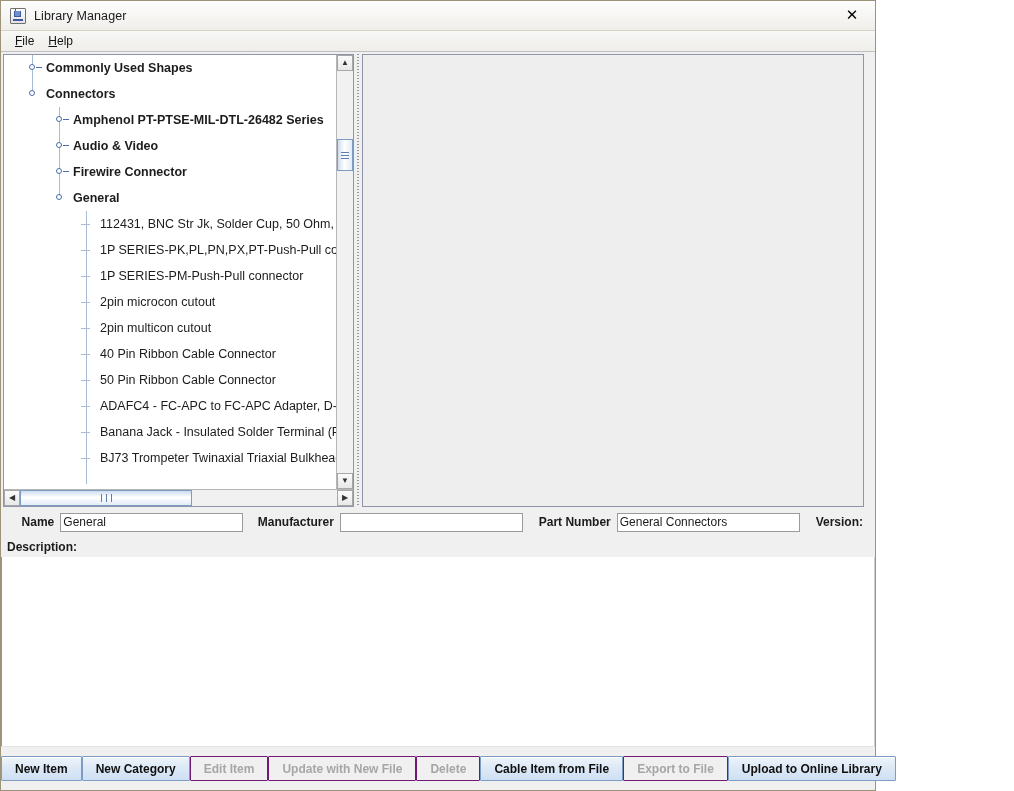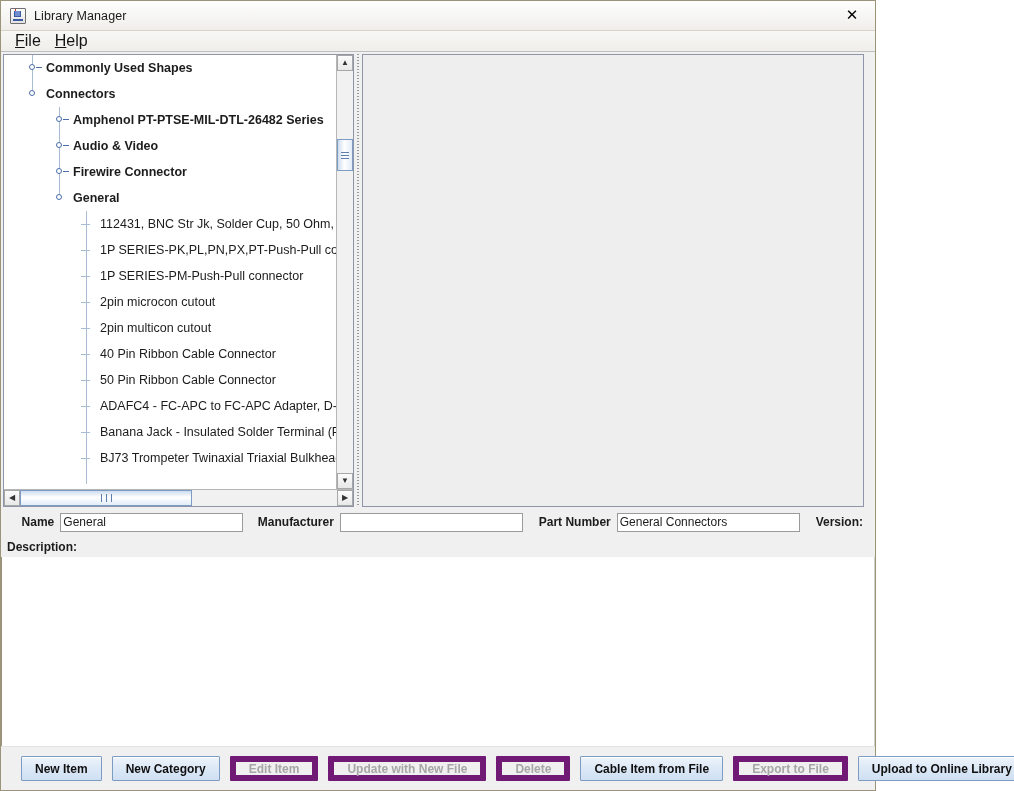--- a/index.html
+++ b/index.html
@@ -99,21 +99,21 @@
     min-height: 21px;
     background: linear-gradient(to bottom, #f7f7f5 0%, #efeeea 100%);
     border-bottom: 1px solid #bfbfbf;
     display: flex;
     align-items: center;
     padding-left: 8px;
     box-sizing: border-box;
   }
   .menu-item {
     padding: 2px 8px 2px 6px;
-    font-size: 16px;
+    font-size: 12px;
     color: #141414;
   }
   .menu-item u { text-decoration: underline; }
 
   
   .splitpane {
     height: 455px;
     min-height: 455px;
     display: flex;
     background: #f0f0f0;
@@ -341,22 +341,21 @@
     min-height: 0;
   }
 
   
   .buttonbar {
     height: 44px;
     min-height: 44px;
     background: #f0f0f0;
     display: flex;
     align-items: center;
-    padding: 0 20px;
-    gap: 10px;
+    padding: 0 0;
     box-sizing: border-box;
     border-top: 1px solid #e3e3e3;
   }
   .btn {
     height: 25px;
     padding: 0 13px;
     display: inline-flex;
     align-items: center;
     justify-content: center;
     font-size: 12px;
@@ -366,21 +365,21 @@
     border-radius: 1px;
   }
   .btn.enabled {
     background: linear-gradient(to bottom, #eef4fb 0%, #dce8f6 50%, #cfe0f3 100%);
     border: 1px solid #7d9cc4;
     color: #101010;
     box-shadow: inset 0 1px 0 #ffffff;
   }
   .btn.disabled {
     background: #f0f0f0;
-    border: 6px solid #701a75;
+    border: 1px solid #701a75;
     color: #a6a6a6;
   }
 </style>
 </head>
 <body>
 
 <div class="window">
 
   <div class="titlebar">
     <div class="app-icon">

